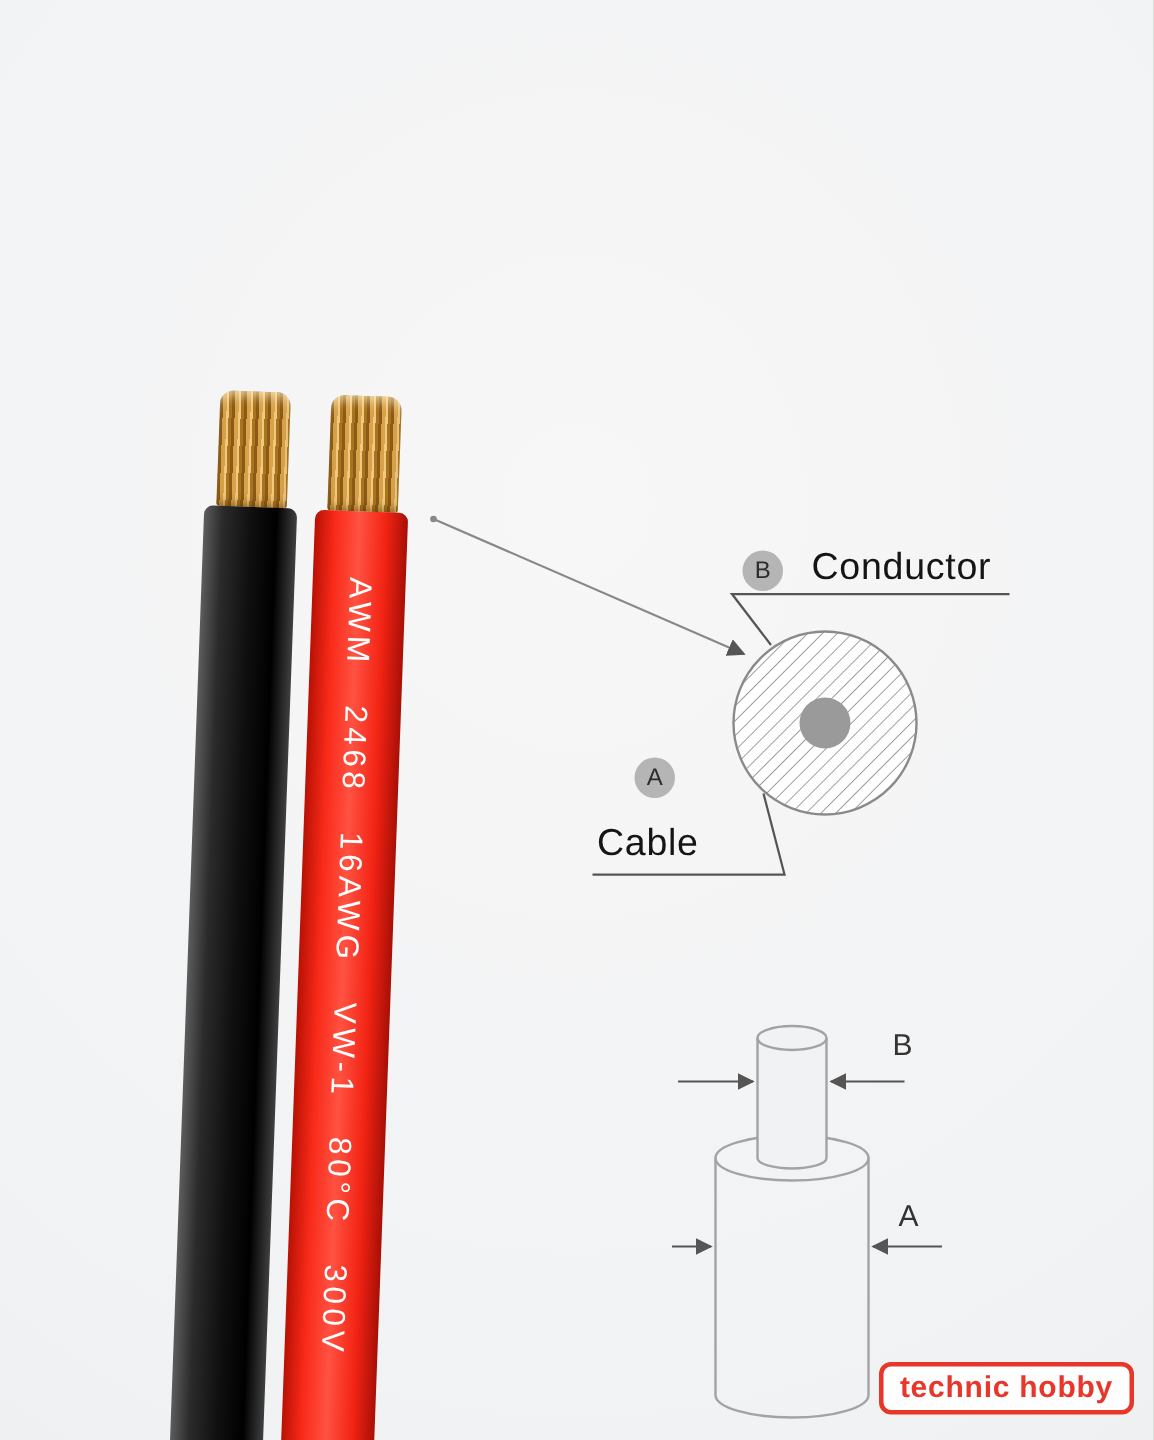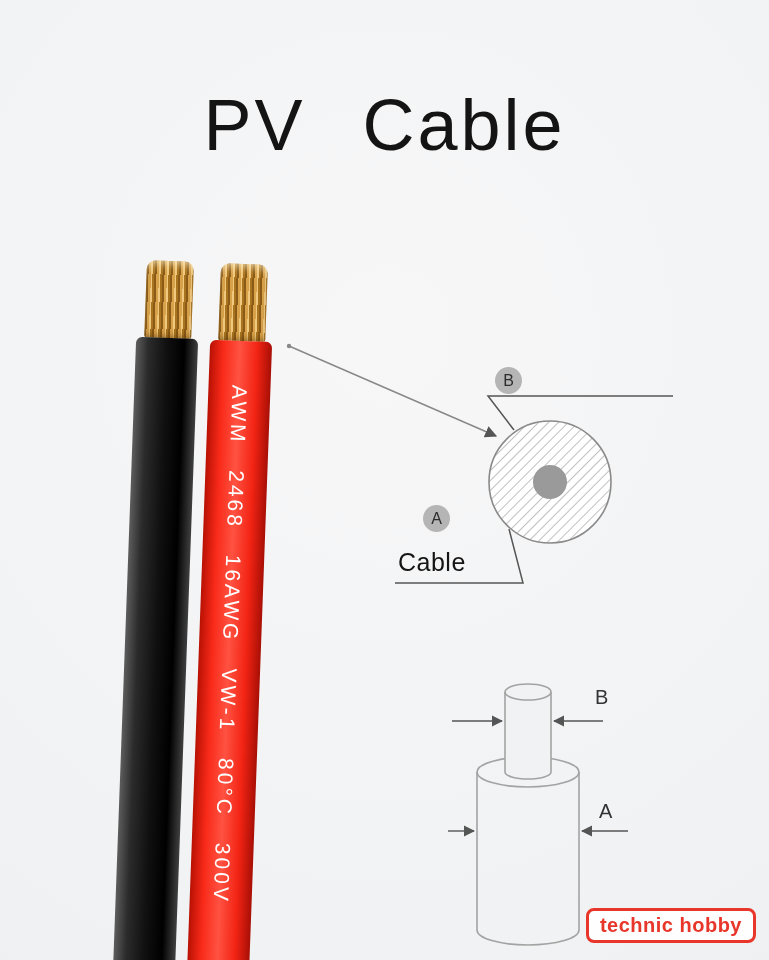--- a/index.html
+++ b/index.html
@@ -57,21 +57,20 @@
     position:absolute; right:13px; bottom:17px;
     border:3px solid #e8362b; border-radius:8px; background:#fefefe;
     padding:3px 11px; color:#e8362b; font-size:20px; font-weight:bold; letter-spacing:0.5px;
   }
 </style>
 </head>
 <body>
 
 <div class="stage">
 
-  <div class="title">PV Cable</div>
 
   <div class="cable cable-black">
     <div class="copper"></div>
     <div class="jacket jacket-black"></div>
   </div>
 
   <div class="cable cable-red">
     <div class="copper"></div>
     <div class="jacket jacket-red">
       <div class="print">AWM 2468 16AWG VW-1 80°C 300V</div>
@@ -120,20 +119,21 @@
 
     <g stroke="#555" stroke-width="1.4">
       <line x1="452" y1="721" x2="502" y2="721" marker-end="url(#arrow)"></line>
       <line x1="603" y1="721" x2="554" y2="721" marker-end="url(#arrow)"></line>
       <line x1="448" y1="831" x2="474" y2="831" marker-end="url(#arrow)"></line>
       <line x1="628" y1="831" x2="582" y2="831" marker-end="url(#arrow)"></line>
     </g>
   </svg>
 
   <div class="badge badge-b">B</div>
+  <span class="lbl lbl-conductor">Conductor</span>
   <div class="badge badge-a">A</div>
   <span class="lbl lbl-jacket">Cable</span>
 
   <span class="dim dim-b">B</span>
   <span class="dim dim-a">A</span>
 
   <div class="logo">
     <span>technic hobby</span>
   </div>
 

